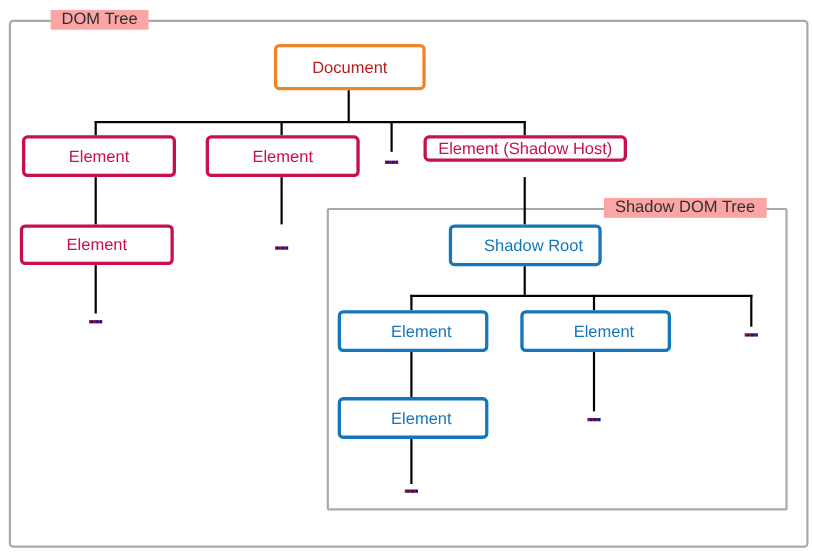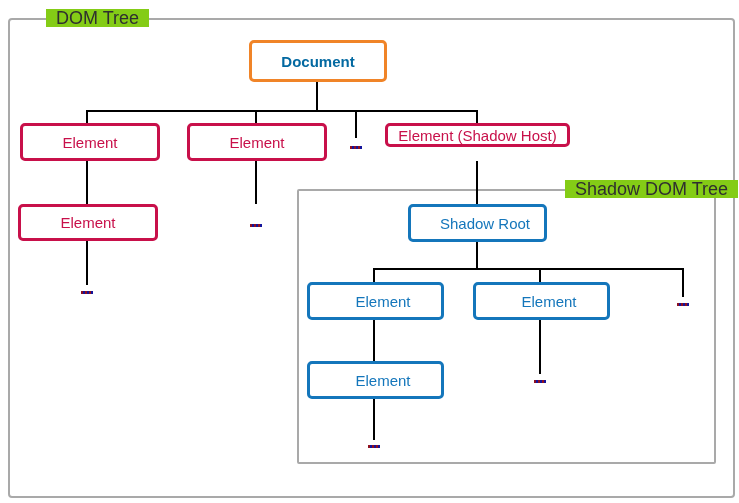--- a/index.html
+++ b/index.html
@@ -2,29 +2,29 @@
 <html><head>
 <meta charset="utf-8">
 <style>
   html,body { margin:0; padding:0; background:#ffffff; font-family:"Liberation Sans", sans-serif; }
   .canvas { position:relative; width:739px; height:503px; background:#ffffff; overflow:hidden; }
 
   
   .frame { position:absolute; border:2px solid #a9a9a9; background:transparent; box-sizing:border-box; }
   .frame.outer { left:8px; top:18px; width:727px; height:480px; border-radius:4px; }
   .frame.inner { left:297px; top:189px; width:419px; height:275px; border-radius:2px; }
-  .frame-label { position:absolute; background:#84cc16; padding:0 10px; font-size:18px; line-height:18px;
+  .frame-label { position:absolute; background:#fca5a5; padding:0 10px; font-size:15px; line-height:18px;
                  color:#2f2f2f; white-space:nowrap; z-index:3; }
   .frame-label.outer-lbl { left:46px; top:9px; }
-  .frame-label.inner-lbl { left:565px; top:180px; }
+  .frame-label.inner-lbl { left:549px; top:180px; }
 
   
   .node { position:absolute; box-sizing:border-box; border:3px solid; border-radius:5px; background:#ffffff;
           display:flex; align-items:center; justify-content:center; font-size:15px; z-index:2; }
-  .node.orange { border-color:#f08428; color:#0369a1;font-weight:bold; }
+  .node.orange { border-color:#f08428; color:#b91c1c; }
   .node.red    { border-color:#c8104a; color:#c8104a; }
   .node.blue   { border-color:#1476bb; color:#1476bb;padding-left:15px; }
 
   .n-document   { left:249px; top:40px;  width:138px; height:42px; }
   .n-el-left    { left:20px;  top:123px; width:140px; height:38px; }
   .n-el-mid     { left:187px; top:123px; width:140px; height:38px; }
   .n-shadowhost { left:385px; top:123px; width:185px; height:24px; }
   .n-el-left-c  { left:18px;  top:204px; width:140px; height:37px; }
   .n-shadowroot { left:408px; top:204px; width:139px; height:38px; }
   .n-sel-left   { left:307px; top:282px; width:137px; height:38px; }

